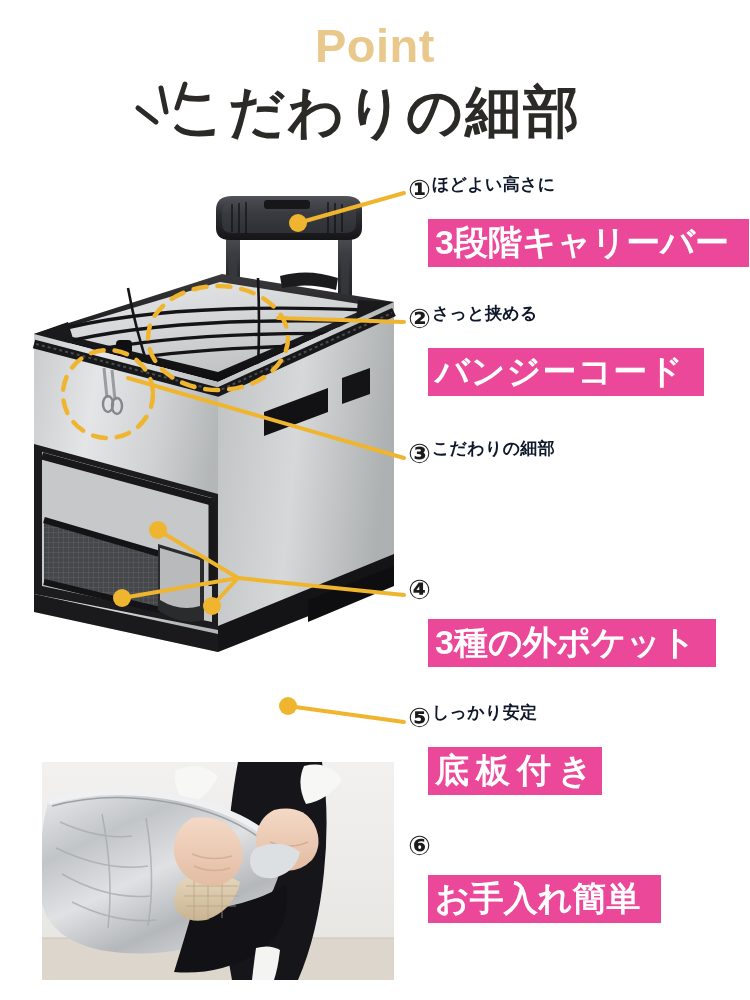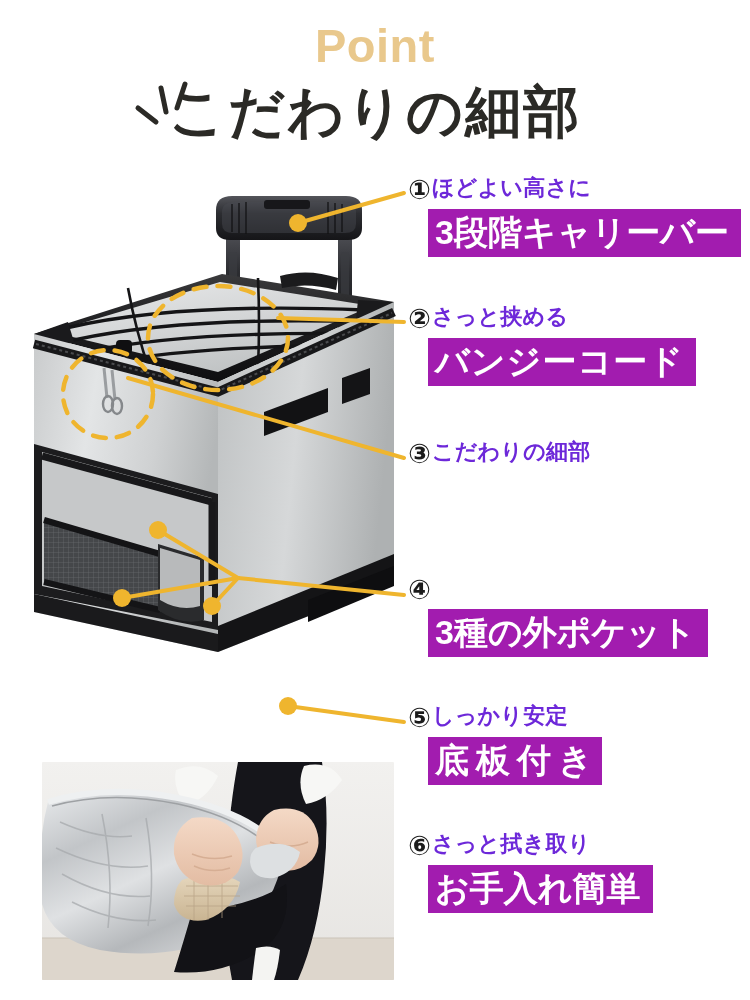--- a/index.html
+++ b/index.html
@@ -78,36 +78,36 @@
     white-space: nowrap;
   }
   .callout-num {
     font-size: 27px;
     font-weight: bold;
     color: #1b1b1b;
     line-height: 1.05;
     margin-right: 1px;
   }
   .callout-sub {
-    font-size: 22px;
+    font-size: 17px;
     font-weight: bold;
-    color: #6d28d9;
+    color: #0f172a;
     line-height: 1.08;
     letter-spacing: 0.3px;
   }
   .callout-badge {
     display: inline-block;
-    margin-top: 5px;
+    margin-top: 15px;
     margin-left: 20px;
-    background: #a21caf;
+    background: #ec4899;
     color: #ffffff;
     font-size: 34px;
     font-weight: bold;
     line-height: 1.18;
-    padding: 3px 12px 5px 7px;
+    padding: 3px 20px 5px 7px;
     letter-spacing: 1px;
     white-space: nowrap;
   }
   .callout-badge.tight { letter-spacing: 0px; }
   .callout-badge.spaced { letter-spacing: 7px; padding-right: 2px; }
 
   
   #leaders {
     position: absolute;
     left: 0; top: 0;
@@ -398,18 +398,17 @@
     <div class="callout-head">
       <span class="callout-num">⑤</span>
       <span class="callout-sub">しっかり安定</span>
     </div>
     <span class="callout-badge spaced">底板付き</span>
   </div>
 
   <div class="callout" style="top:832px;">
     <div class="callout-head">
       <span class="callout-num">⑥</span>
-      <span class="callout-sub">さっと拭き取り</span>
     </div>
     <span class="callout-badge tight">お手入れ簡単</span>
   </div>
 
 </div>
 
 </body></html>

